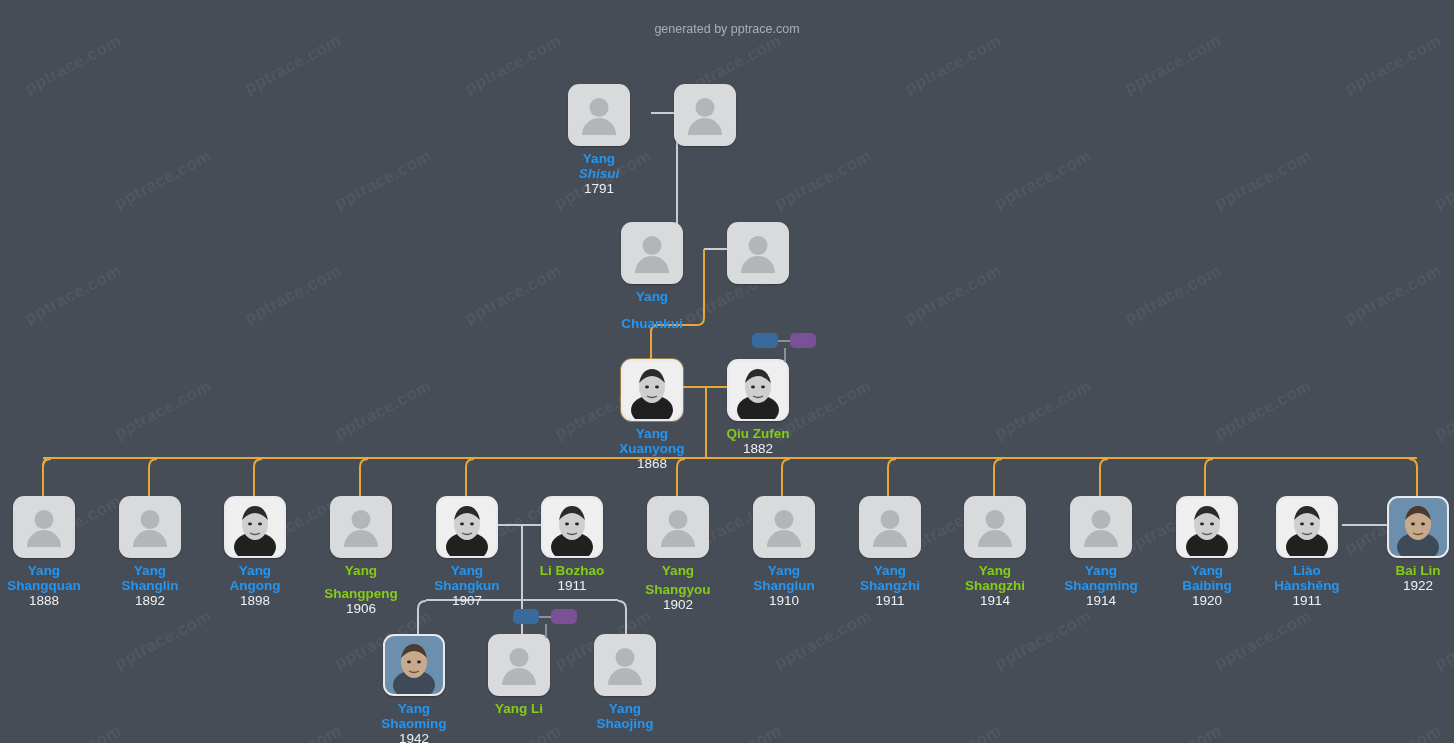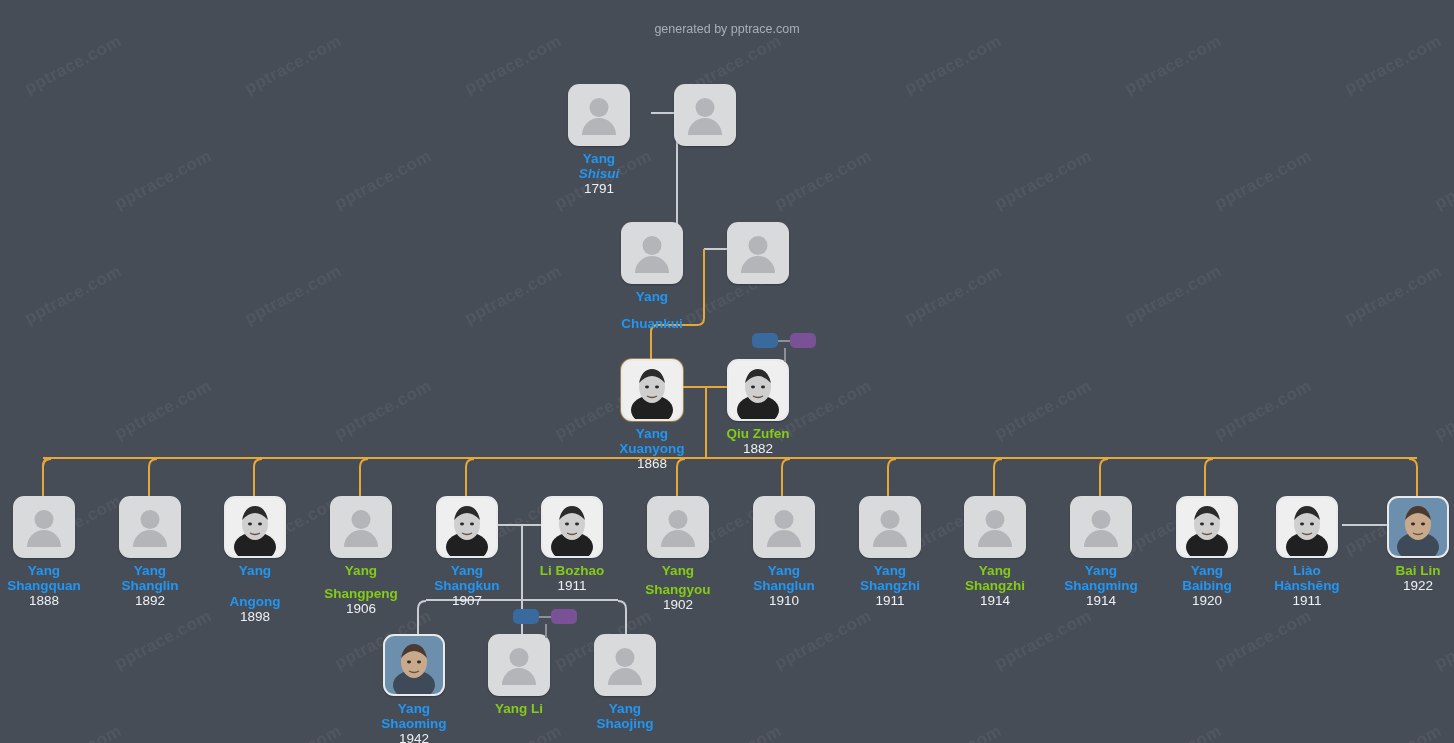--- a/index.html
+++ b/index.html
@@ -235,21 +235,21 @@
           <rect width="58" height="58" fill="#efefef"></rect>
           <ellipse cx="29" cy="49" rx="21" ry="15" fill="#202020"></ellipse>
           <ellipse cx="29" cy="26" rx="13" ry="16" fill="#cfcfcf"></ellipse>
           <path d="M16 22 q13 -14 26 0 q-3 -14 -13 -14 q-10 0 -13 14 z" fill="#2b2b2b"></path>
           <ellipse cx="24" cy="26" rx="2" ry="1.4" fill="#2a2a2a"></ellipse>
           <ellipse cx="34" cy="26" rx="2" ry="1.4" fill="#2a2a2a"></ellipse>
           <path d="M24 35 q5 3 10 0" stroke="#6b5244" stroke-width="1.3" fill="none"></path>
         </svg>
       </div>
       <div class="nm m">Yang</div>
-      <div class="nm m" style="margin-top: 16px;">Angong</div>
+      <div class="nm m" style="margin-top: 0px;">Angong</div>
       <div class="yr">1898</div>
     </div>
     <div class="node" style="left: 332px; top: 496px; width: 150px; margin-left: -46px;">
       <div class="tile">
         <div class="ph-head"></div>
         <div class="ph-body"></div>
       </div>
       <div class="nm f">Yang</div>
       <div class="nm f" style="margin-top: 8px;">Shangpeng</div>
       <div class="yr">1906</div>

